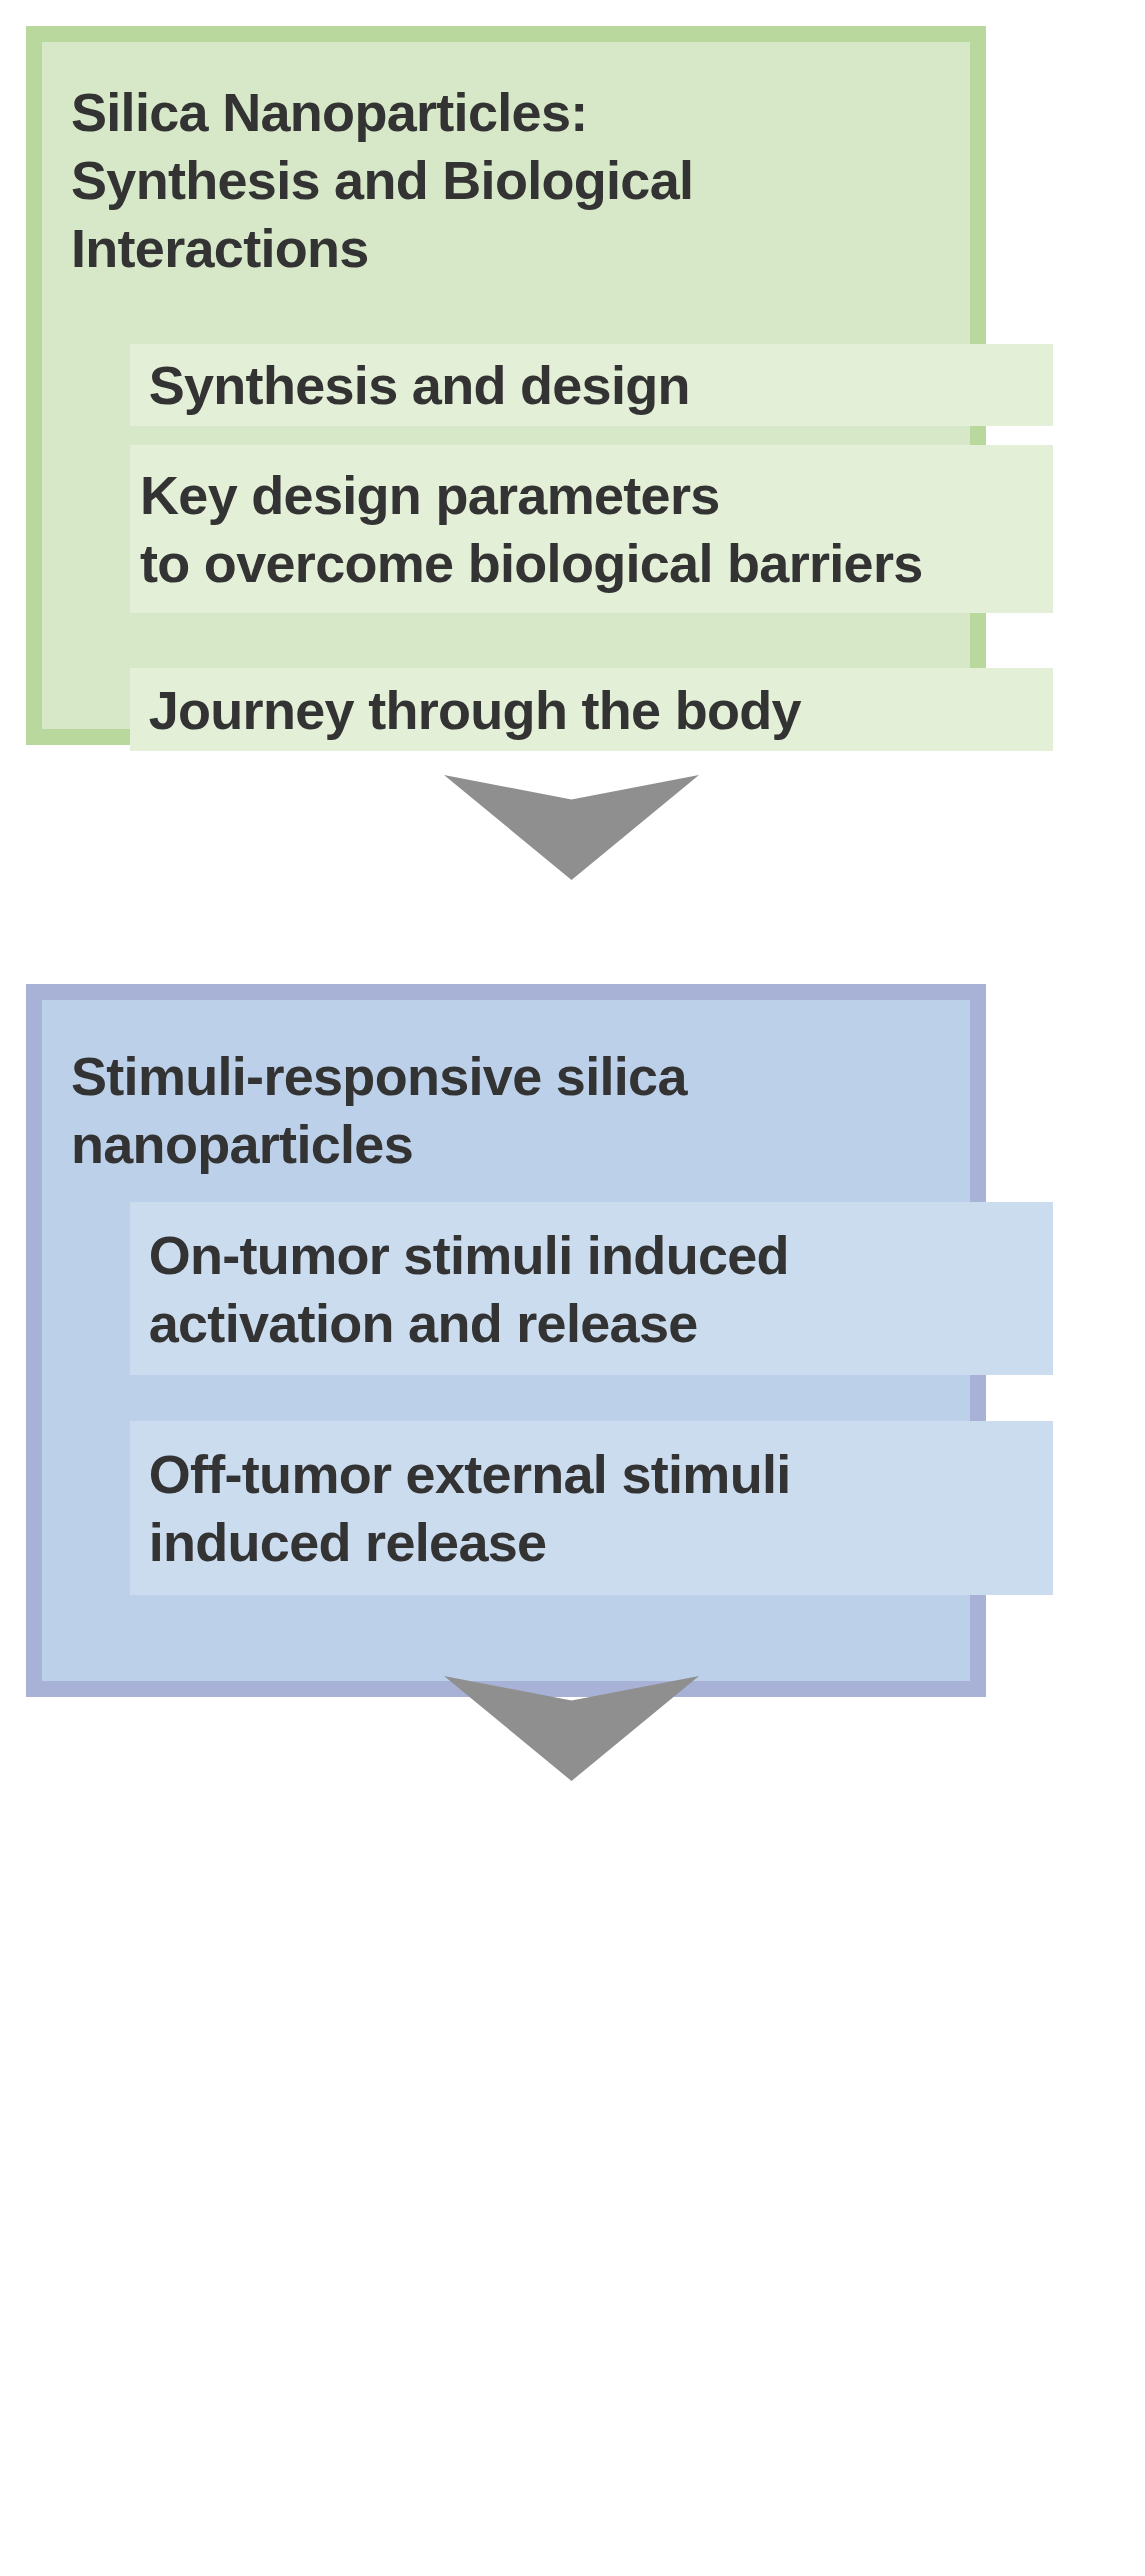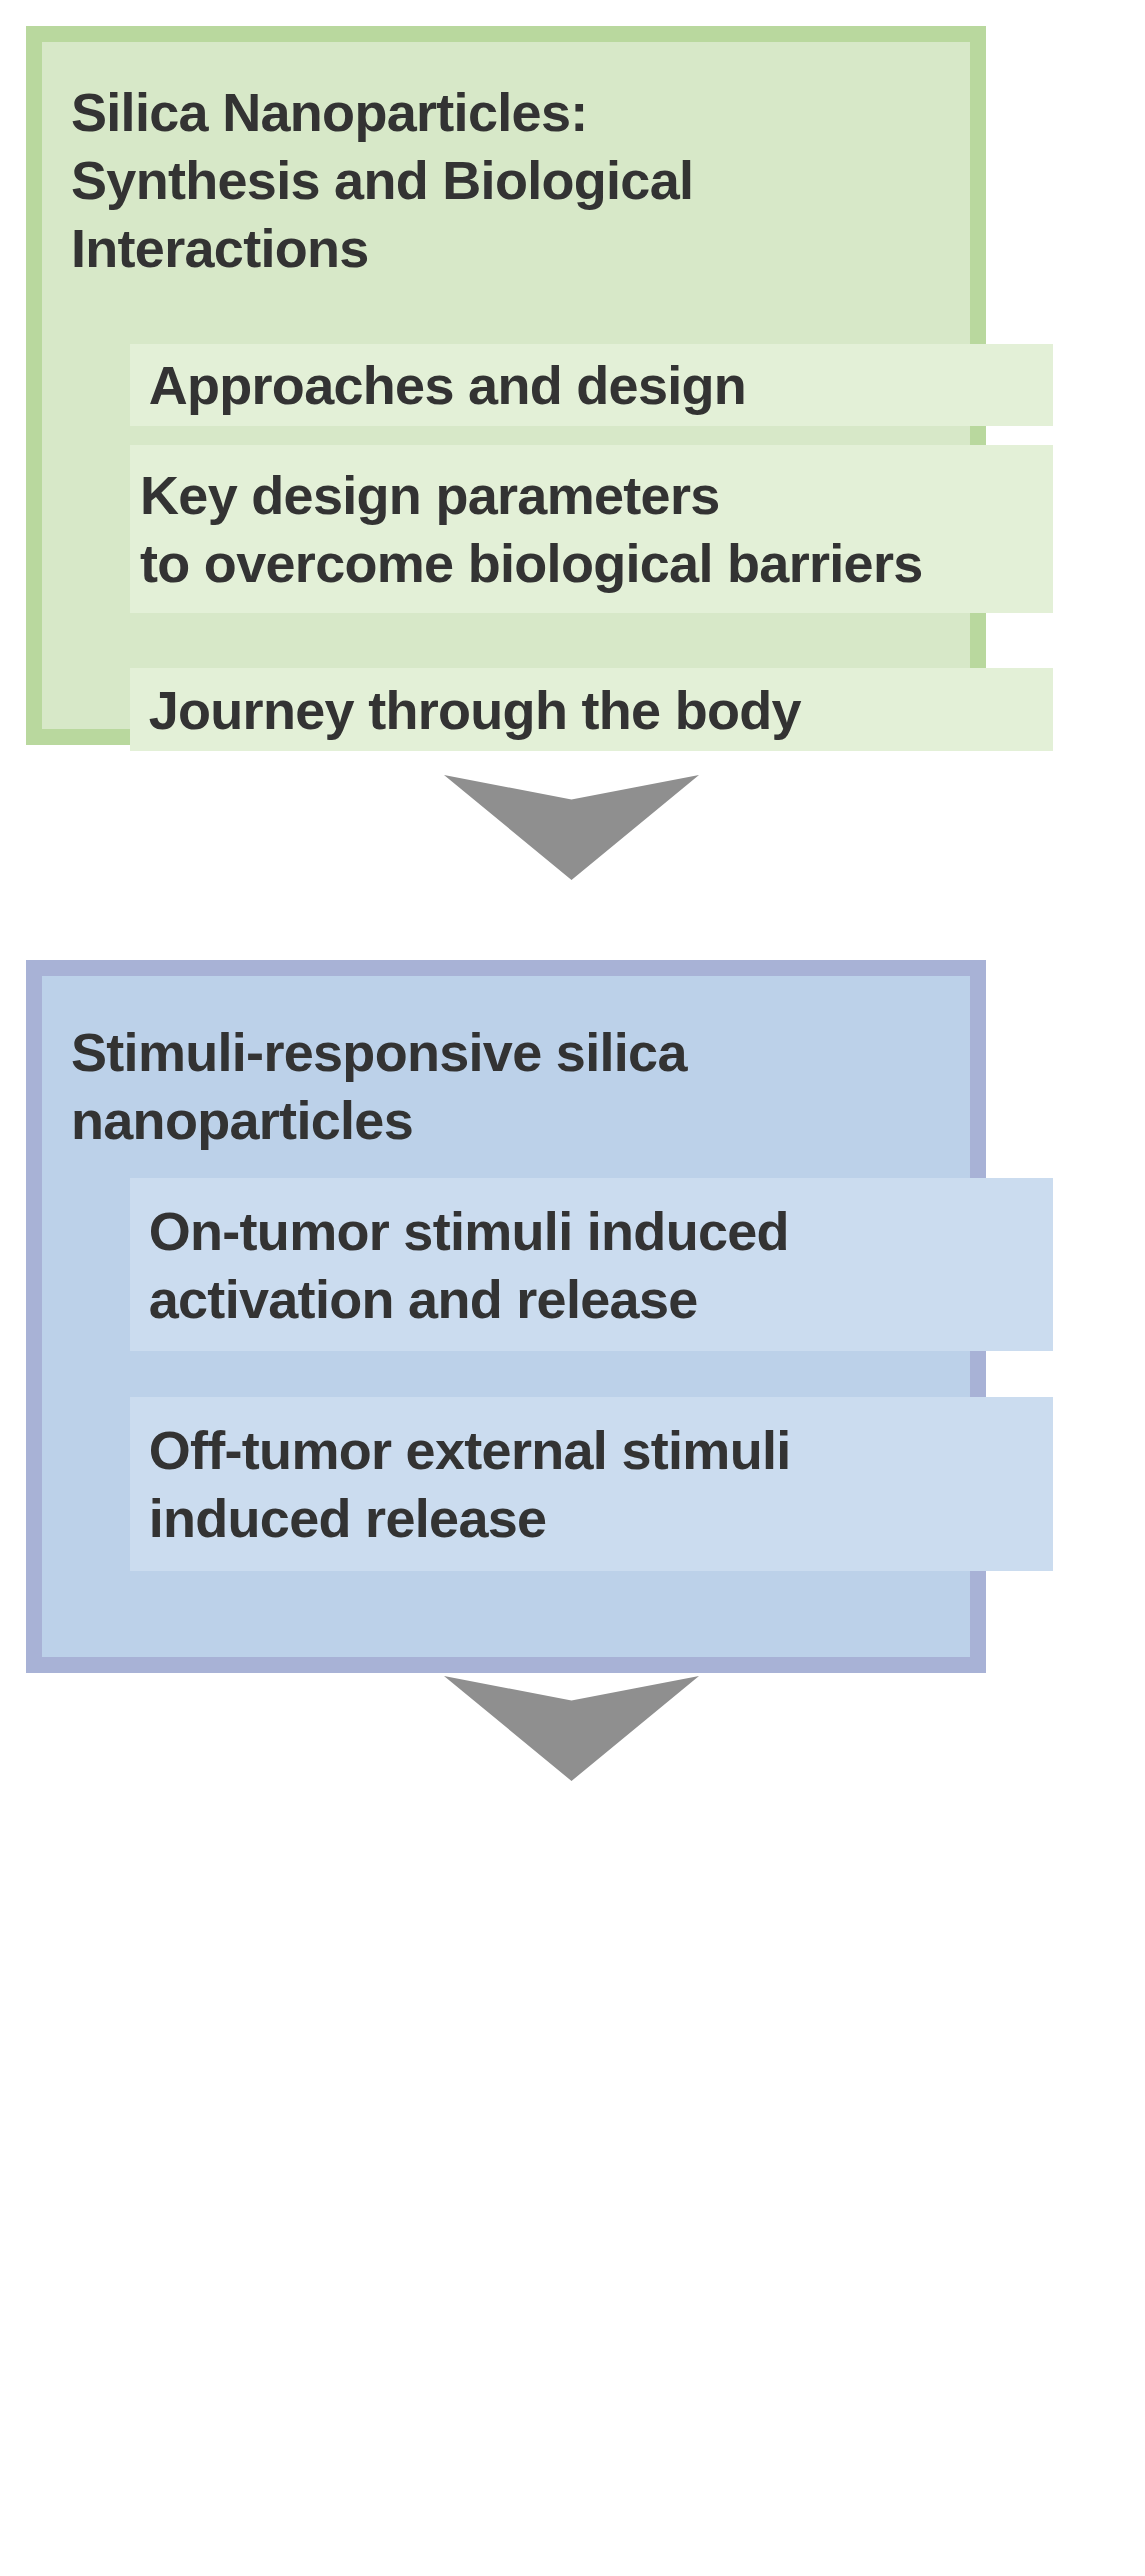--- a/index.html
+++ b/index.html
@@ -17,21 +17,21 @@
   }
   .box {
     position: absolute;
     left: 26px;
     width: 960px;
     box-sizing: border-box;
     border-style: solid;
     border-width: 16px;
   }
   .box.green  { top: 26px;   height: 719px; border-color: var(--green-border);  background: var(--green-fill); }
-  .box.blue   { top: 960px; height: 713px;  border-color: var(--blue-border);   background: var(--blue-fill); }
+  .box.blue   { top: 984px; height: 713px;  border-color: var(--blue-border);   background: var(--blue-fill); }
   .box.orange { top: 1838px; height: 716px;  border-color: var(--orange-border); background: var(--orange-fill); }
 
   .title {
     font-size: 54px;
     line-height: 68px;
     font-weight: bold;
     letter-spacing: -0.7px;
     color: var(--text, #333);
     white-space: pre-line;
     margin: 0 0 0 29px;
@@ -79,21 +79,21 @@
   .arrow svg { display: block; width: 100%; height: 100%; }
 </style>
 </head>
 <body>
 
 <div class="canvas">
 
   <section class="box green">
     <h2 class="title">Silica Nanoparticles:
 Synthesis and Biological Interactions</h2>
-    <div class="item item-1">Approaches and design</div>
+    <div class="item item-1">Synthesis and design</div>
     <div class="item item-2">Key design parameters
 to overcome biological barriers</div>
     <div class="item item-3">Journey through the body</div>
   </section>
 
   <div class="arrow arrow-1">
     <svg viewBox="0 0 100 60" preserveAspectRatio="none" aria-hidden="true">
       <polygon points="0,0 50,14 100,0 50,60" fill="currentColor"></polygon>
     </svg>
   </div>

